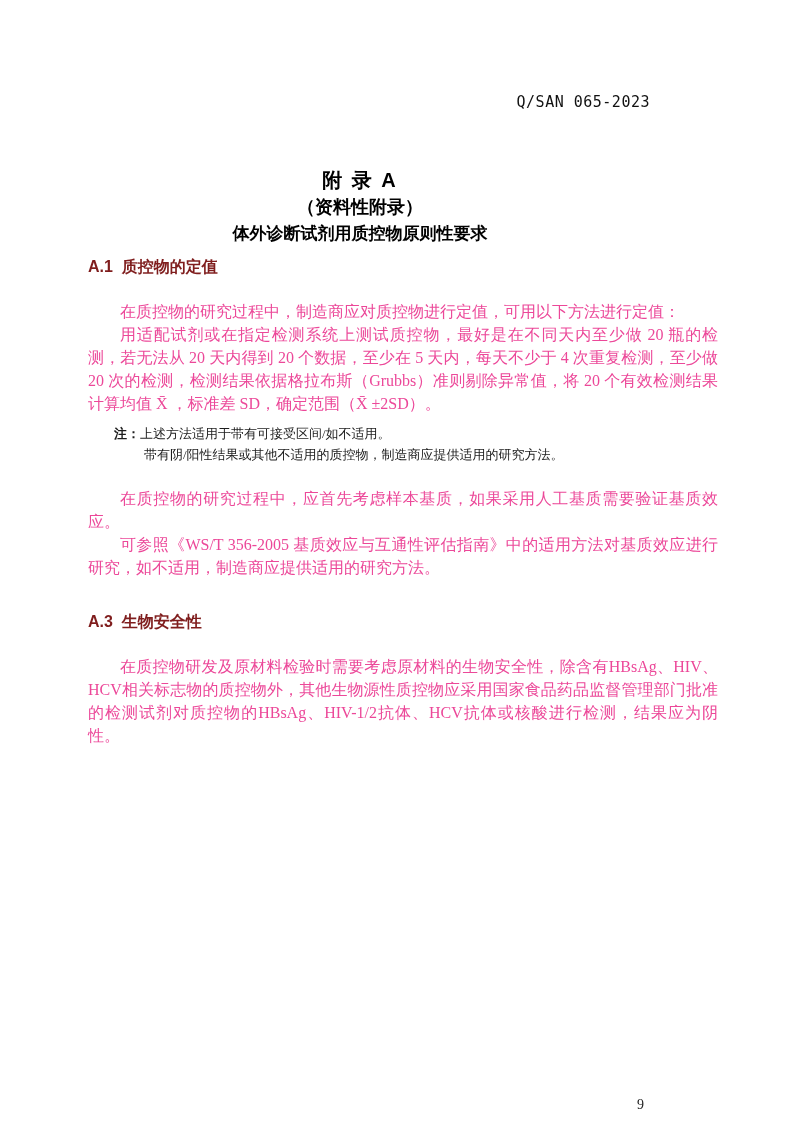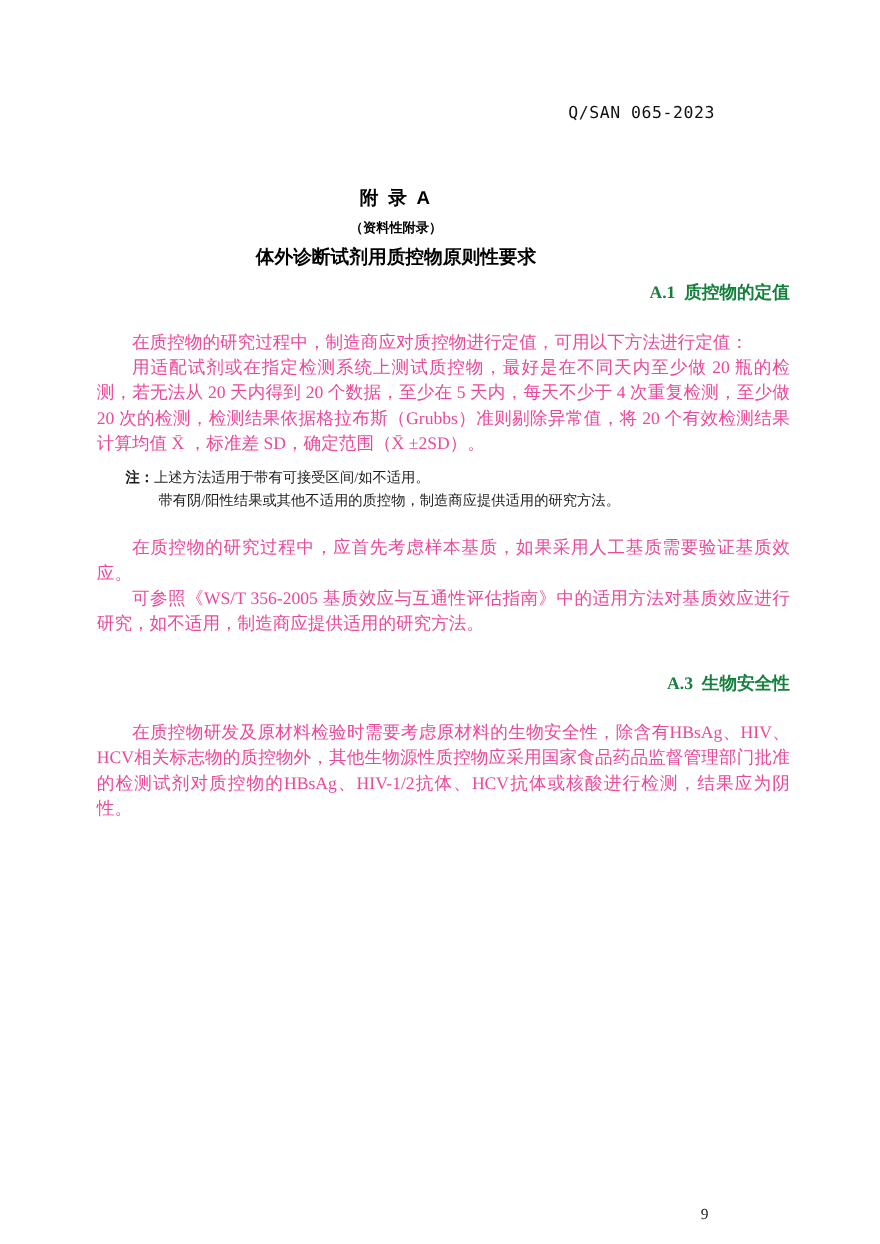--- a/index.html
+++ b/index.html
@@ -28,37 +28,36 @@
   .title-block {
     position: absolute;
     top: 166px;
     left: 0;
     width: 100%;
     text-align: center;
     font-family: "Liberation Sans", "DejaVu Sans", sans-serif;
     font-weight: bold;
     color: #000;
   }
-  .title-line1 { font-size: 17px; line-height: 28px; letter-spacing: 2px; }
-  .title-line2 { font-size: 12px; line-height: 26px; }
+  .title-line1 { font-size: 20px; line-height: 28px; letter-spacing: 2px; }
+  .title-line2 { font-size: 18px; line-height: 26px; }
   .title-line3 { font-size: 17px; line-height: 27px; }
   .content {
     position: absolute;
     top: 248px;
     left: 88px;
     width: 630px;
   }
   .sec-heading {
-    font-family: Liberation Serif, serif;
+    font-family: Liberation Sans, sans-serif;
     font-weight: bold;
     font-size: 16px;
     line-height: 22px;
-    color: #15803d;
+    color: #7f1d1d;
     white-space: pre-wrap;
-    text-align: right;
   }
   .sec-heading.first { margin-top: 8px; }
   .sec-heading.later { margin-top: 32px; }
   .body-para {
     margin: 0;
     font-size: 16px;
     line-height: 23px;
     text-indent: 2em;
     text-align: justify;
     color: #ec4899;

